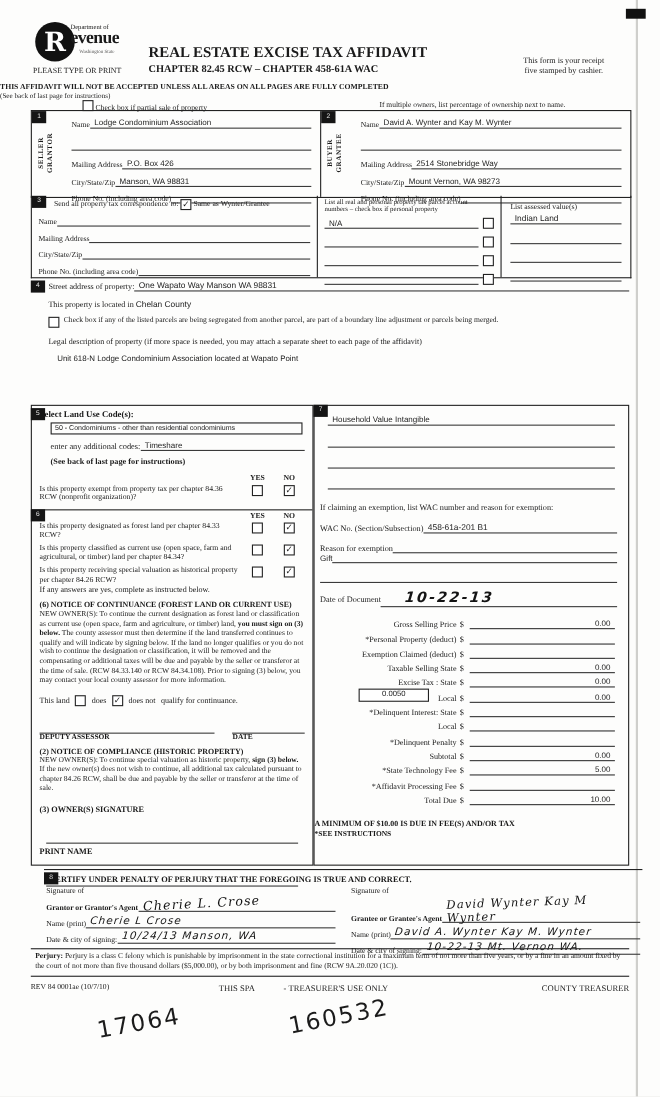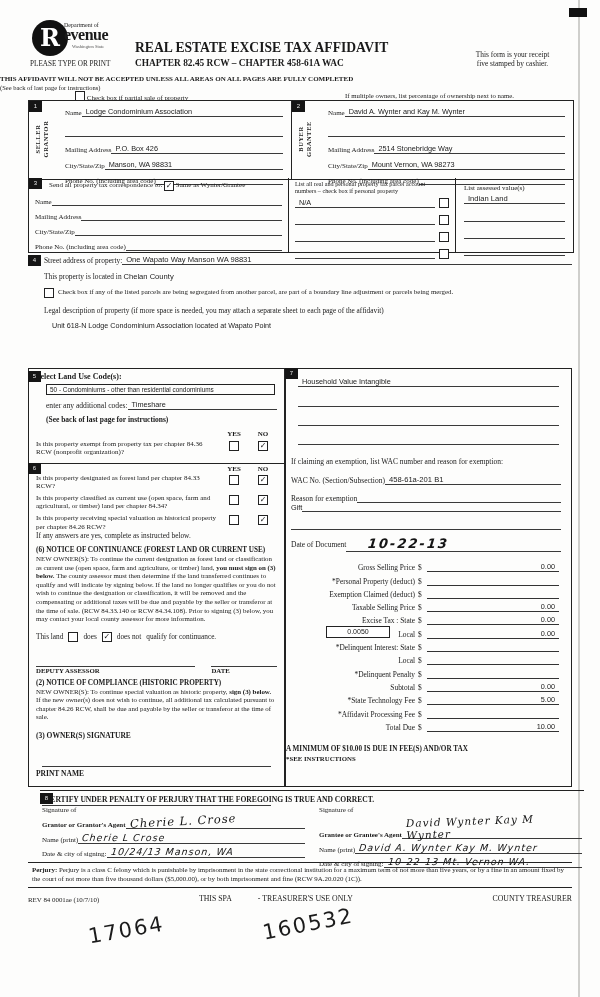--- a/index.html
+++ b/index.html
@@ -309,21 +309,21 @@
         <span class="mlabel">*Personal Property (deduct)</span>
         <span class="dollar">$</span>
         <span class="mline"></span>
       </div>
       <div class="mrow">
         <span class="mlabel">Exemption Claimed (deduct)</span>
         <span class="dollar">$</span>
         <span class="mline"></span>
       </div>
       <div class="mrow">
-        <span class="mlabel">Taxable Selling Price</span>
+        <span class="mlabel">Taxable Selling State</span>
         <span class="dollar">$</span>
         <span class="mline">0.00</span>
       </div>
       <div class="mrow">
         <span class="mlabel">Excise Tax : State</span>
         <span class="dollar">$</span>
         <span class="mline">0.00</span>
       </div>
       <div class="mrow">
         <span class="ratebox">0.0050</span>
@@ -406,21 +406,21 @@
         </div>
       </div>
     </div>
   </div>
 
   <div class="abs" style="left:28px;top:862px;width:544px;border-top:1.5px solid #222;border-bottom:1.5px solid #222;
        padding:3px 4px;box-sizing:border-box;font-size:6.9px;line-height:1.3;">
     <b>Perjury:</b><span> Perjury is a class C felony which is punishable by imprisonment in the state correctional institution for a maximum term of not more than five years, or by a fine in an amount fixed by the court of not more than five thousand dollars ($5,000.00), or by both imprisonment and fine (RCW 9A.20.020 (1C)).</span>
   </div>
 
-  <div class="abs" style="left:28px;top:894px;width:544px;display:flex;align-items:flex-end;">
+  <div class="abs" style="left:28px;top:894px;width:544px;display:flex;align-items:flex-start;">
     <span style="font-size:6.9px;">REV 84 0001ae (10/7/10)</span>
     <span style="flex:1;"></span>
     <span style="font-size:7.8px;">THIS SPA</span>
     <span style="width:26px;"></span>
     <span style="font-size:7.8px;">- TREASURER'S USE ONLY</span>
     <span style="flex:1.4;"></span>
     <span style="font-size:7.8px;">COUNTY TREASURER</span>
   </div>
 
   <div class="abs" style="left:88px;top:918px;font-family:'DejaVu Sans',sans-serif;font-size:21px;letter-spacing:2px;

